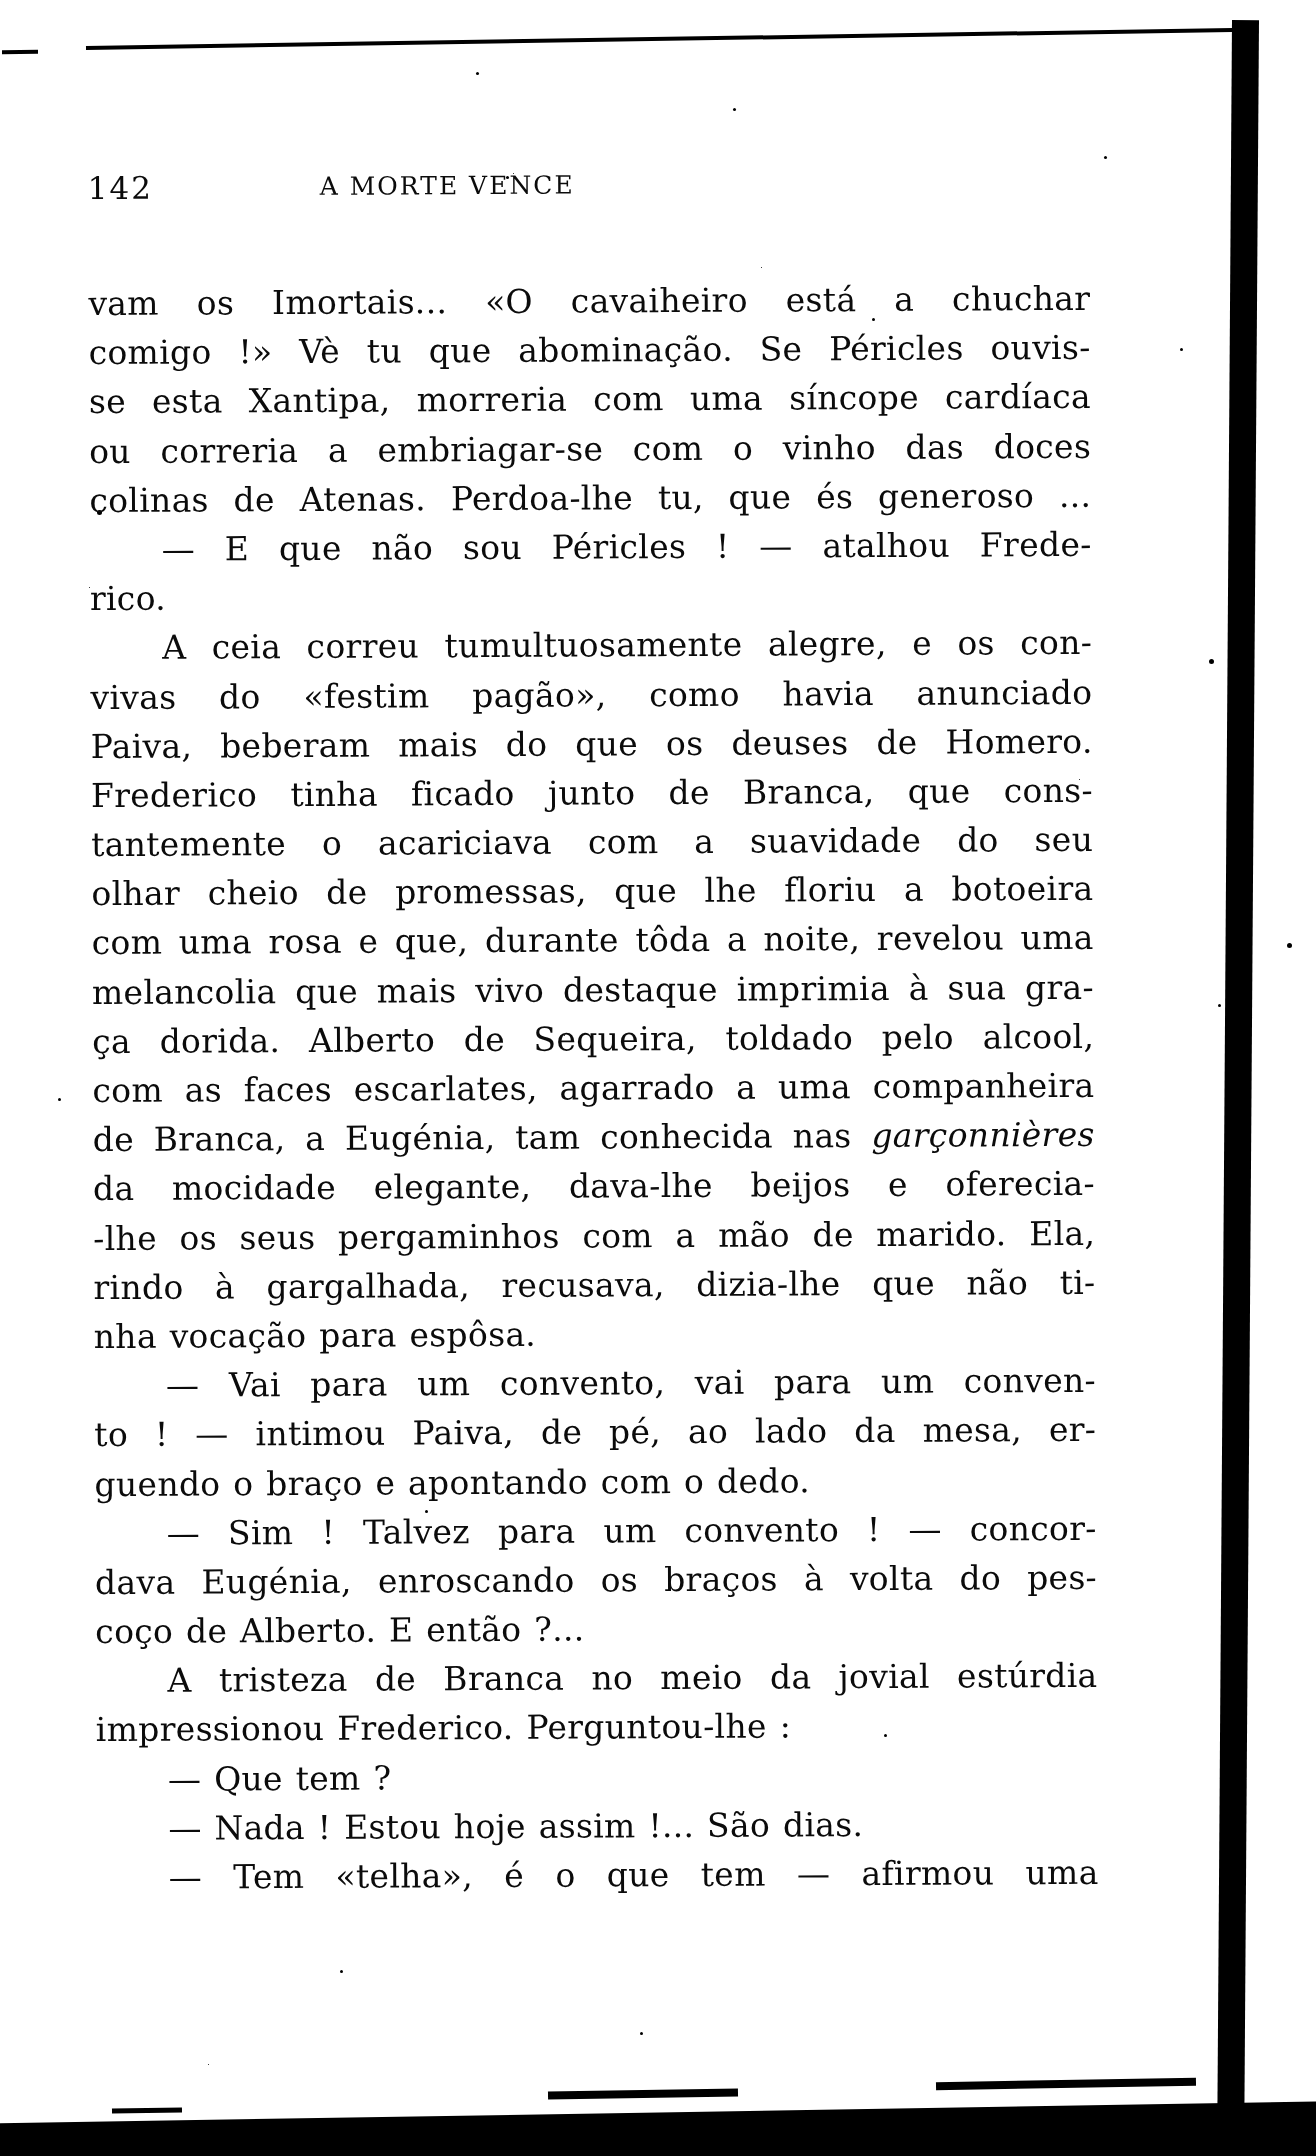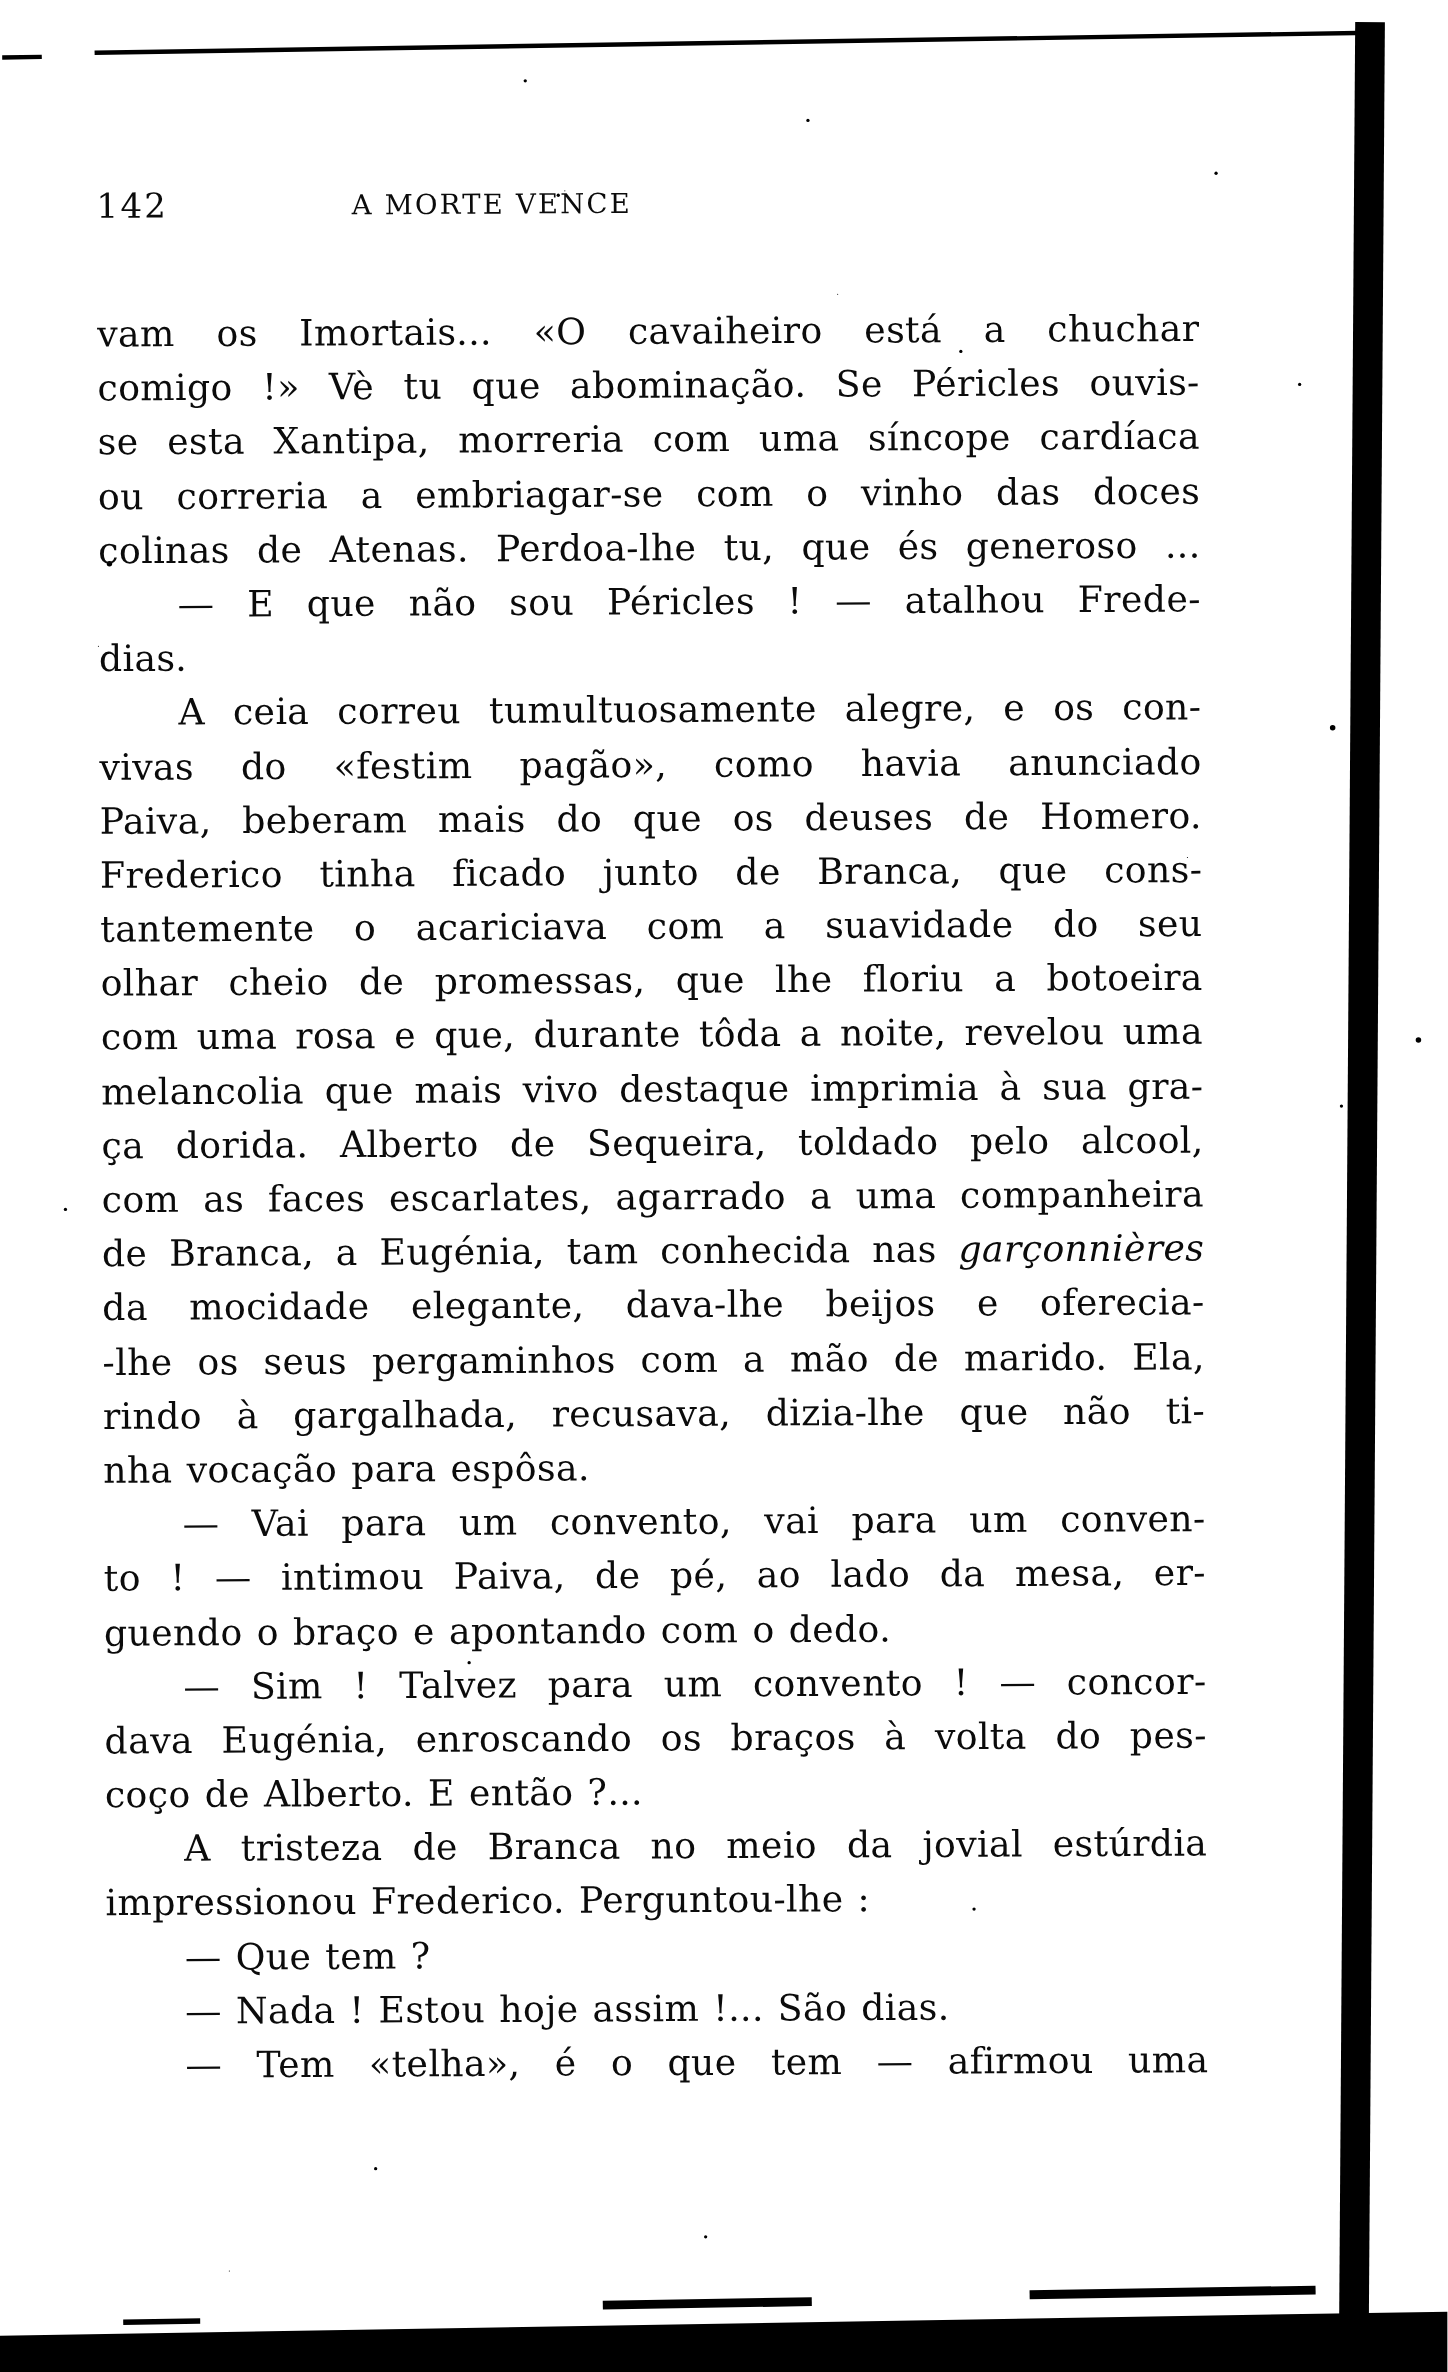--- a/index.html
+++ b/index.html
@@ -151,21 +151,21 @@
   <div class="page-content">
     <div class="page-number">142</div>
     <div class="running-title">A MORTE VENCE</div>
     <div class="text-block">
         <div class="line justify"><span>vam os Imortais... «O cavaiheiro está a chuchar</span></div>
         <div class="line justify"><span>comigo !» Vè tu que abominação. Se Péricles ouvis-</span></div>
         <div class="line justify"><span>se esta Xantipa, morreria com uma síncope cardíaca</span></div>
         <div class="line justify"><span>ou correria a embriagar-se com o vinho das doces</span></div>
         <div class="line justify"><span>colinas de Atenas. Perdoa-lhe tu, que és generoso ...</span></div>
         <div class="line indent justify"><span>— E que não sou Péricles ! — atalhou Frede-</span></div>
-        <div class="line"><span>dias.</span></div>
+        <div class="line"><span>rico.</span></div>
         <div class="line indent justify"><span>A ceia correu tumultuosamente alegre, e os con-</span></div>
         <div class="line justify"><span>vivas do «festim pagão», como havia anunciado</span></div>
         <div class="line justify"><span>Paiva, beberam mais do que os deuses de Homero.</span></div>
         <div class="line justify"><span>Frederico tinha ficado junto de Branca, que cons-</span></div>
         <div class="line justify"><span>tantemente o acariciava com a suavidade do seu</span></div>
         <div class="line justify"><span>olhar cheio de promessas, que lhe floriu a botoeira</span></div>
         <div class="line justify"><span>com uma rosa e que, durante tôda a noite, revelou uma</span></div>
         <div class="line justify"><span>melancolia que mais vivo destaque imprimia à sua gra-</span></div>
         <div class="line justify"><span>ça dorida. Alberto de Sequeira, toldado pelo alcool,</span></div>
         <div class="line justify"><span>com as faces escarlates, agarrado a uma companheira</span></div>

